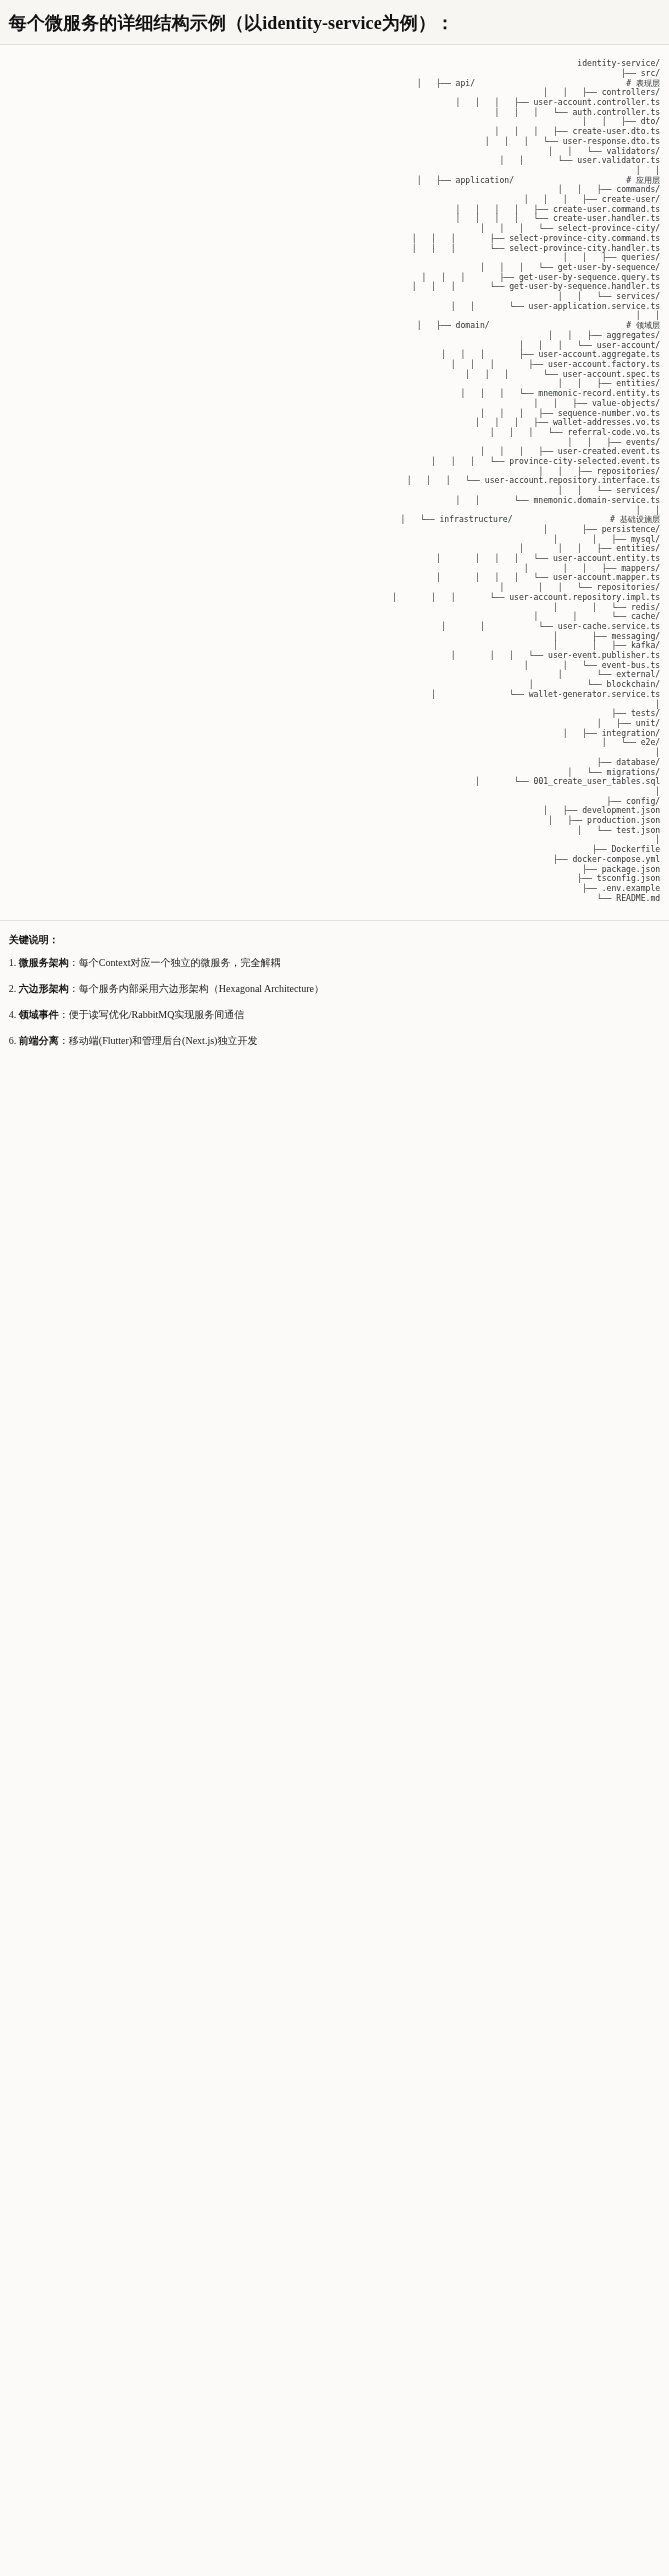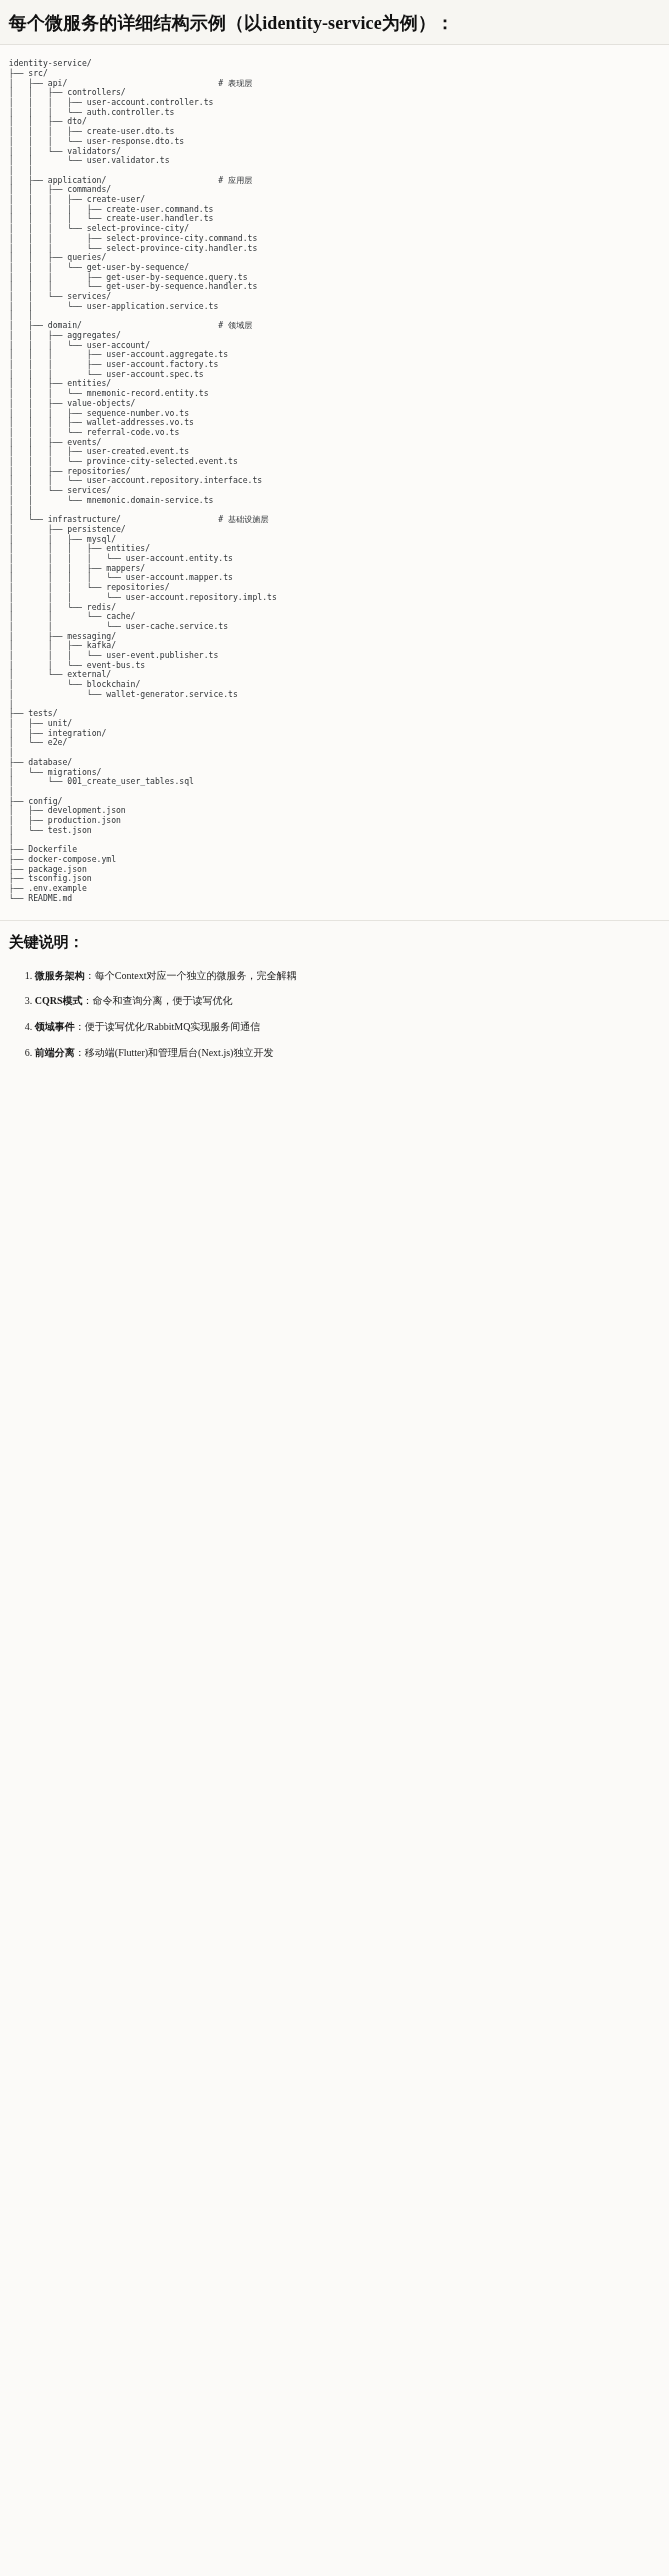--- a/index.html
+++ b/index.html
@@ -40,45 +40,46 @@
   }
   .tree-pre {
     font-family: "DejaVu Sans Mono", "Liberation Mono", monospace;
     font-size: 8.1px;
     line-height: 9.7px;
     color: #2f3337;
     white-space: pre;
     margin: 0;
     letter-spacing: 0px;
     tab-size: 4;
+    text-align: right;
   }
 
   
   .rule {
     border: 0;
     border-top: 0.6px solid #e5e3de;
     margin: 0;
     height: 0;
   }
 
   
   .notes-block {
     background: #fbfaf8;
     padding: 12.5px 8.8px 11.3px 8.8px;
     box-sizing: border-box;
   }
   .notes-heading {
     font-weight: bold;
-    font-size: 15px;
+    font-size: 10px;
     color: #111111;
     margin: 0 0 10px 0;
     line-height: 1.3;
   }
   .notes-list {
-    margin: 16px;
+    margin: 0;
     padding: 0;
     list-style: none;
   }
   .note-item {
     font-size: 10px;
     line-height: 1.45;
     margin: 0 0 11.3px 0;
     color: #1a1a1a;
   }
   .note-num {
@@ -201,22 +202,22 @@
 
 <div class="notes-block">
   <div class="notes-heading">关键说明：</div>
 
   <ol class="notes-list">
     <li class="note-item">
       <span class="note-num">1.</span>
       <span class="note-term">微服务架构</span><span class="note-sep">：</span><span class="note-text">每个Context对应一个独立的微服务，完全解耦</span>
     </li>
     <li class="note-item">
-      <span class="note-num">3.</span>
-      <span class="note-term">CQRS模式</span><span class="note-sep">：</span><span class="note-text">命令和查询分离，便于读写优化</span>
+      <span class="note-num">2.</span>
+      <span class="note-term">六边形架构</span><span class="note-sep">：</span><span class="note-text">每个服务内部采用六边形架构（Hexagonal Architecture）</span>
     </li>
     <li class="note-item">
       <span class="note-num">4.</span>
       <span class="note-term">领域事件</span><span class="note-sep">：</span><span class="note-text">便于读写优化/RabbitMQ实现服务间通信</span>
     </li>
     <li class="note-item">
       <span class="note-num">6.</span>
       <span class="note-term">前端分离</span><span class="note-sep">：</span><span class="note-text">移动端(Flutter)和管理后台(Next.js)独立开发</span>
     </li>
   </ol>

